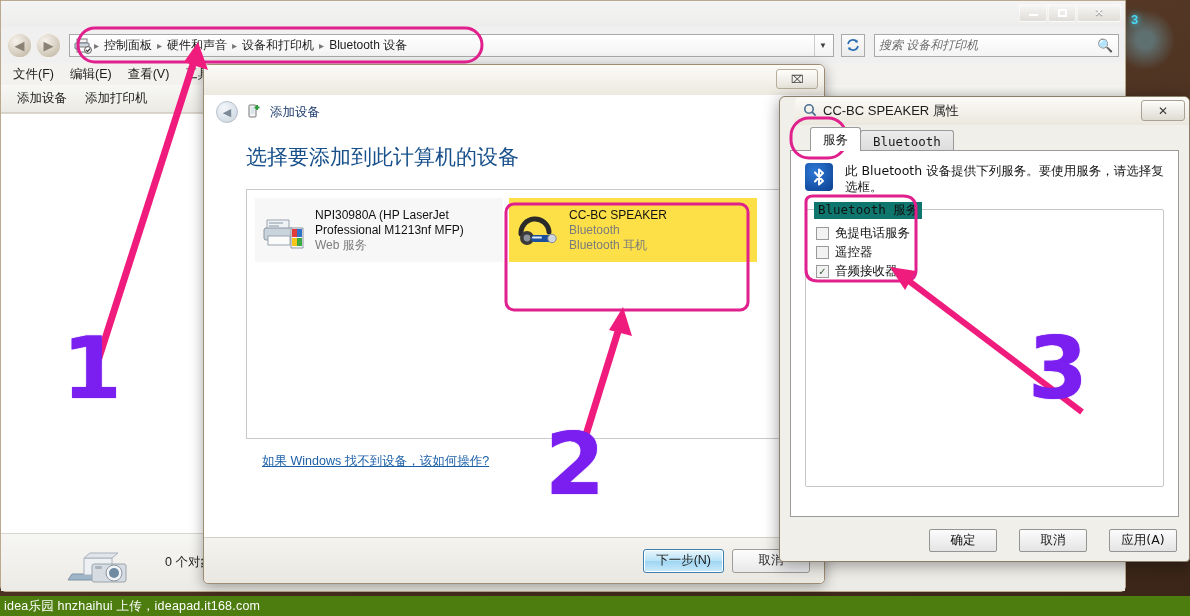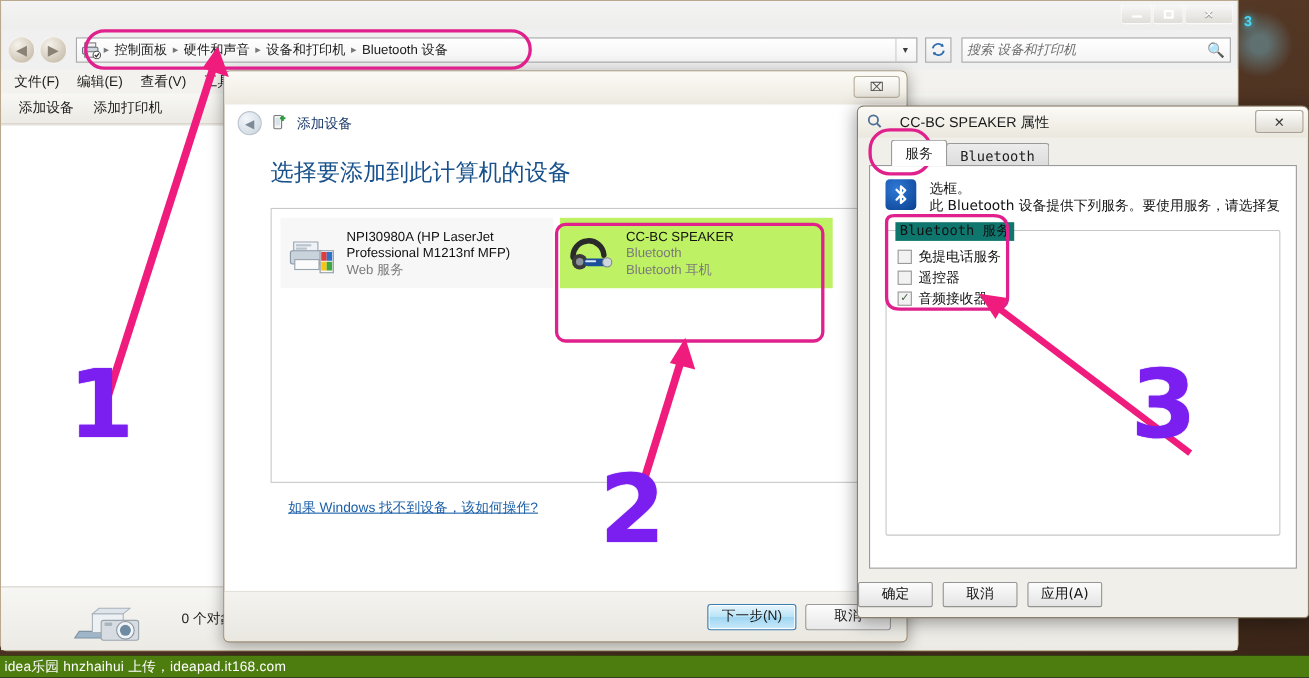--- a/index.html
+++ b/index.html
@@ -161,21 +161,21 @@
   .dlg-p  { color: #1b1b1b; font-size: 12.5px; margin-bottom: 14px; }
   .devlist {
     height: 250px; border: 1px solid #c9c9c9; background:#fff;
     padding: 10px 8px; position: relative;
   }
   .devitem {
     position:absolute; width: 248px; height: 64px;
     display:flex; align-items:center; gap: 8px; padding: 4px 6px;
   }
   .devitem.a { left: 8px; top: 8px; background:#f7f7f7; }
-  .devitem.b { left: 262px; top: 8px; background:#bef264; }
+  .devitem.b { left: 262px; top: 8px; background:#fde047; }
   .devicon { width: 46px; height: 44px; flex:none; position:relative; }
   .devtext { font-size: 12px; line-height: 15px; }
   .devname { color:#111; }
   .devsub  { color:#7b7b7b; }
   .helplink {
     margin-top: 14px; margin-left: 16px;
     font-size: 12.5px; color:#1b5fa8; text-decoration: underline;
   }
   .adddev-foot {
     position:absolute; left:0; bottom:0; width:100%; height:46px;
@@ -201,22 +201,22 @@
   .props {
     position:absolute; left:779px; top:96px; width:411px; height:466px;
     background: #f0efe9;
     border: 1px solid #8a7f6a;
     border-radius: 6px 6px 4px 4px;
     box-shadow: 0 3px 16px rgba(0,0,0,.4);
   }
   .props-cap {
     height: 28px; border-radius: 5px 5px 0 0; position:relative;
     background: linear-gradient(180deg, rgba(253,251,247,.95), rgba(234,230,220,.85));
-    display:flex; align-items:center; padding-left: 8px; gap:16px;
-    font-size: 13px; color:#1b1b1b;
+    display:flex; align-items:center; padding-left: 8px; gap:6px;
+    font-size: 13px; color:#1b1b1b;margin-left:15px;
   }
   .props-close {
     position:absolute; right:4px; top:3px; width:44px; height:21px;
     border:1px solid #a9a195; border-radius:3px;
     background: linear-gradient(180deg,#fdfdfb,#dedbd2);
     display:flex;align-items:center;justify-content:center;
     font-size:12px; color:#3a3a3a; font-weight:bold;
   }
   .props-inner {
     position:absolute; left:10px; top:32px; right:10px; bottom: 44px;
@@ -258,21 +258,21 @@
     font-size: 12.5px; color:#111;
     font-family: "DejaVu Sans Mono","Liberation Mono", monospace;
   }
   .cbrow { display:flex; align-items:center; gap:6px; height: 19px; font-size: 12.5px; color:#111; }
   .cbox {
     width:13px;height:13px;border:1px solid #9a9a9a;background:#f2f2f2;flex:none;
     display:flex;align-items:center;justify-content:center; font-size:10px; color:#3b5c3b;
   }
   .props-foot {
     position:absolute; left:0; bottom:0; width:100%; height:42px;
-    display:flex; align-items:center; justify-content:flex-start; gap:9px; padding-right:12px;
+    display:flex; align-items:center; justify-content:flex-end; gap:22px; padding-right:12px;
   }
   .btn2 {
     min-width: 68px; height: 23px; padding: 0 10px;
     font-size: 12.5px; color:#111;
     border:1px solid #949494; border-radius:2px;
     background: linear-gradient(180deg,#fcfcfc,#e4e4e4);
     display:flex;align-items:center;justify-content:center;
     font-family: "DejaVu Sans", sans-serif;
   }
   .num {
@@ -483,22 +483,22 @@
       </div>
 
       <div class="tabpanel">
         <div class="bt-row">
           <div class="bt-logo">
             <svg width="18" height="20" viewBox="0 0 18 20">
               <path d="M5 5.5 L13 14 L9 17.5 L9 2.5 L13 6 L5 14.5" stroke="#ffffff" stroke-width="2" fill="none" stroke-linejoin="round" stroke-linecap="round"></path>
             </svg>
           </div>
           <div class="bt-desc">
+            <div>此 Bluetooth 设备提供下列服务。要使用服务，请选择复</div>
             <div>选框。</div>
-            <div>此 Bluetooth 设备提供下列服务。要使用服务，请选择复</div>
           </div>
         </div>
 
         <div class="fieldset">
           <div class="legend">Bluetooth 服务</div>
 
           <div class="cbrow">
             <div class="cbox"></div>
             <span>免提电话服务</span>
           </div>

